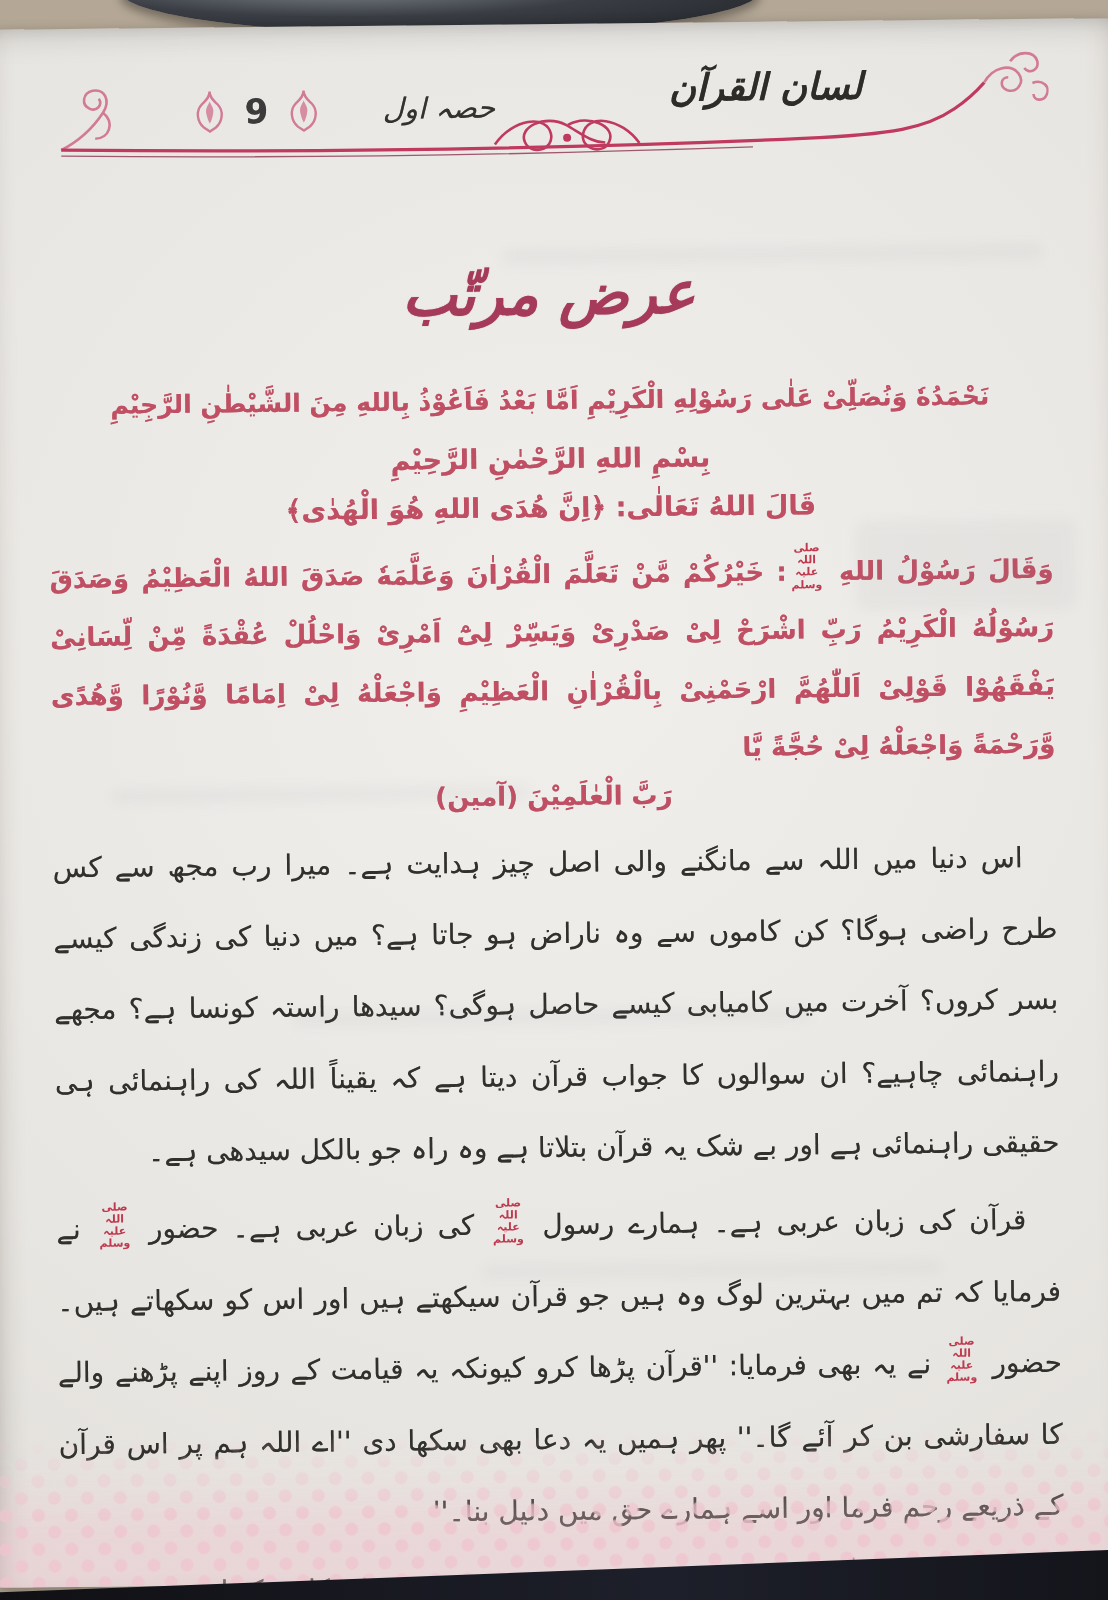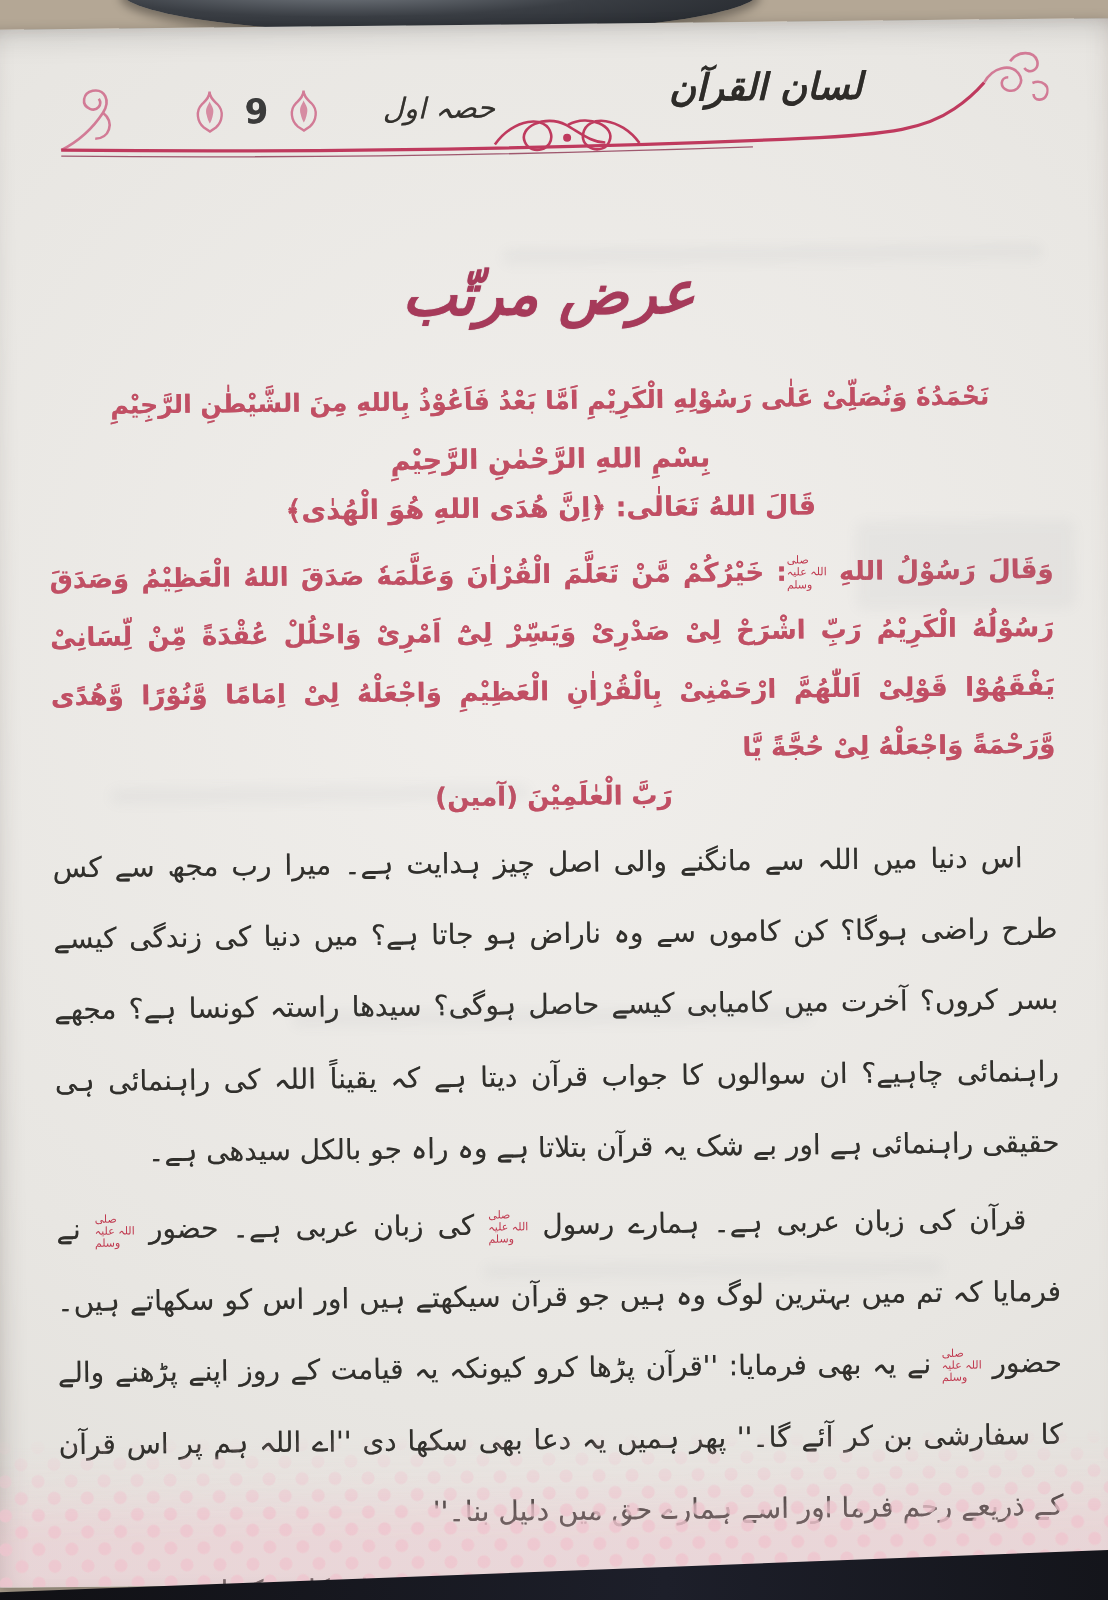--- a/index.html
+++ b/index.html
@@ -77,21 +77,21 @@
   .arabic,.arabic *{text-shadow:0 0 .5px rgba(170,60,80,.55);}
 
   
   .body-paras{margin-top:16px;color:var(--ink);}
   .para{
     direction:rtl;text-align:justify;font-size:28px;line-height:2.55;
     text-indent:34px;margin-bottom:6px;text-shadow:0 0 .5px rgba(20,20,20,.5);
   }
   .saw{
     display:inline-block;width:40px;font-size:11px;line-height:1.1;color:#c0394f;
-    text-align:left;vertical-align:-8px;font-weight:normal;text-indent:0;
+    text-align:center;vertical-align:-8px;font-weight:bold;text-indent:0;
     text-shadow:none;
   }
 
   
   .ghost{position:absolute;background:#7b828c;opacity:.06;filter:blur(6px);border-radius:10px;}
 
   
   .footer-pattern{
     position:absolute;left:0;right:0;bottom:0;height:150px;
     background-image:

